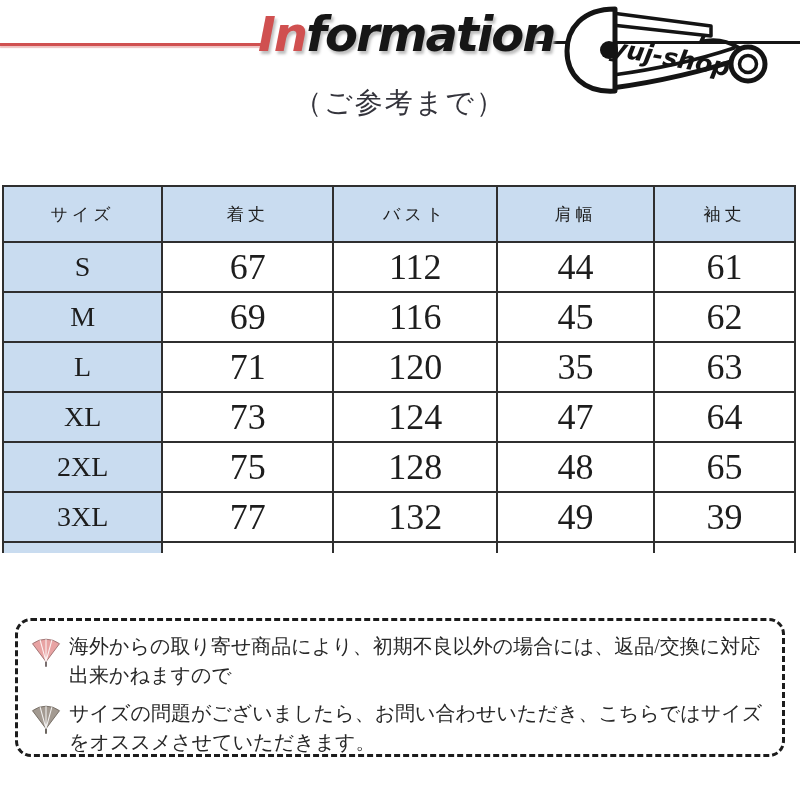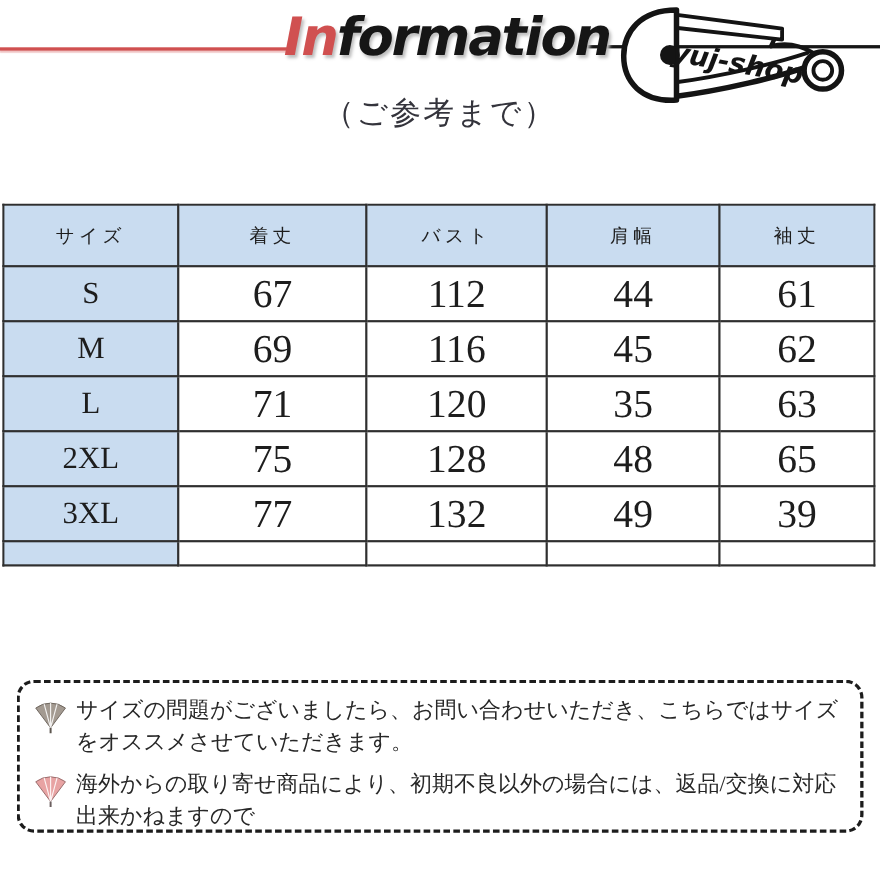--- a/index.html
+++ b/index.html
@@ -133,20 +133,27 @@
           <td>62</td>
         </tr>
         <tr>
           <th>L</th>
           <td>71</td>
           <td>120</td>
           <td>35</td>
           <td>63</td>
         </tr>
         <tr>
+          <th>XL</th>
+          <td>73</td>
+          <td>124</td>
+          <td>47</td>
+          <td>64</td>
+        </tr>
+        <tr>
           <th>2XL</th>
           <td>75</td>
           <td>128</td>
           <td>48</td>
           <td>65</td>
         </tr>
         <tr>
           <th>3XL</th>
           <td>77</td>
           <td>132</td>
@@ -160,27 +167,27 @@
           <td></td>
           <td></td>
         </tr>
       </tbody>
   </table>
 </div>
 
 <div class="notes">
   <div class="note">
     <svg class="fan" viewBox="0 0 40 40">
+      <path d="M20 33 L5 13 A25 25 0 0 1 35 13 Z" stroke="#9a6d6d" stroke-width="1" style="fill: rgb(232, 163, 163);"></path>
+      <path d="M20 33 L13.5 9 M20 33 L20 8 M20 33 L26.5 9" stroke="#ffffff" stroke-width="1.2" fill="none" opacity="0.85"></path>
+      <path d="M20 33 L20 38.5" stroke="#6b5f5f" stroke-width="2" fill="none"></path>
+    </svg>
+    <p>海外からの取り寄せ商品により、初期不良以外の場合には、返品/交換に対応出来かねますので</p>
+  </div>
+  <div class="note">
+    <svg class="fan" viewBox="0 0 40 40">
       <path d="M20 33 L5 13 A25 25 0 0 1 35 13 Z" stroke="#6e665e" stroke-width="1" style="fill: rgb(163, 154, 145);"></path>
       <path d="M20 33 L13.5 9 M20 33 L20 8 M20 33 L26.5 9" stroke="#ffffff" stroke-width="1.2" fill="none" opacity="0.85"></path>
       <path d="M20 33 L20 38.5" stroke="#5d564f" stroke-width="2" fill="none"></path>
     </svg>
     <p>サイズの問題がございましたら、お問い合わせいただき、こちらではサイズをオススメさせていただきます。</p>
   </div>
-  <div class="note">
-    <svg class="fan" viewBox="0 0 40 40">
-      <path d="M20 33 L5 13 A25 25 0 0 1 35 13 Z" stroke="#9a6d6d" stroke-width="1" style="fill: rgb(232, 163, 163);"></path>
-      <path d="M20 33 L13.5 9 M20 33 L20 8 M20 33 L26.5 9" stroke="#ffffff" stroke-width="1.2" fill="none" opacity="0.85"></path>
-      <path d="M20 33 L20 38.5" stroke="#6b5f5f" stroke-width="2" fill="none"></path>
-    </svg>
-    <p>海外からの取り寄せ商品により、初期不良以外の場合には、返品/交換に対応出来かねますので</p>
-  </div>
 </div>
 
 </body></html>

